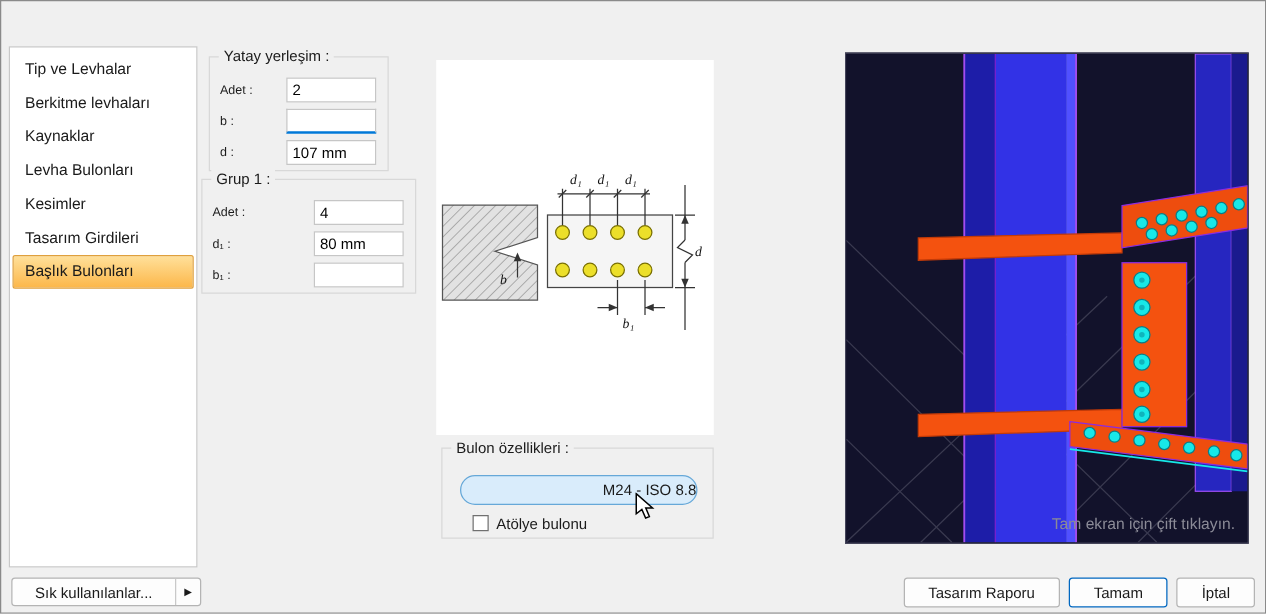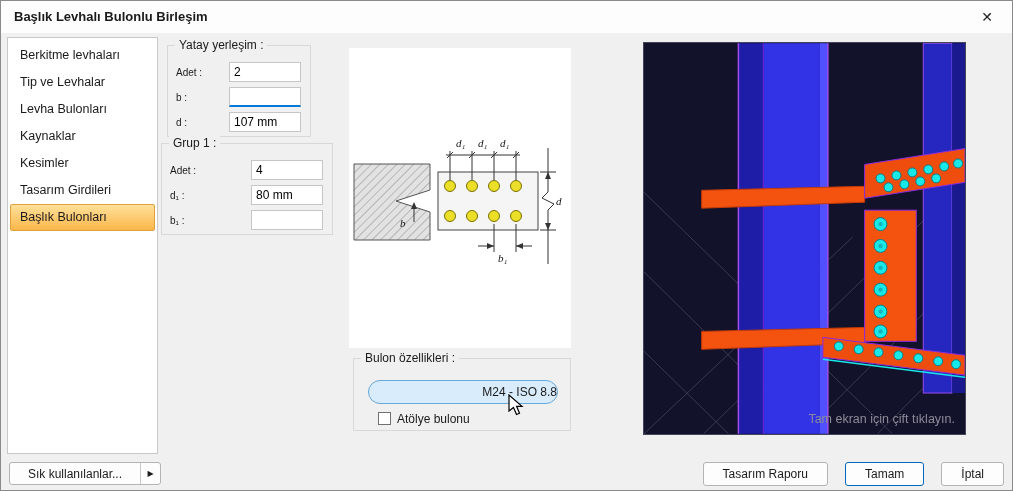--- a/index.html
+++ b/index.html
@@ -40,52 +40,48 @@
   .bolt { fill:#ecdf2a; stroke:#7a7000; stroke-width:1; }
 
   
   .bolt-spec-btn { position:absolute; left:14px; top:21px; width:190px; height:24px;
                    background:#d9ecfb; border:1px solid #66a8d8; border-radius:12px;
                    text-align:right; line-height:22px; font-size:12px; cursor:default; }
   .checkbox-row { position:absolute; left:24px; top:53px; display:flex; }
   .cb { width:13px; height:13px; border:1px solid #707070; background:#fff; display:inline-block; margin-right:6px; }
 
   
-  .preview-panel { position:absolute; left:642px; top:41px; width:323px; height:393px;
+  .preview-panel { position:absolute; left:675px; top:41px; width:323px; height:393px;
                    border:1px solid #44445a; background:#12122b; }
   .preview-hint { position:absolute; right:10px; bottom:8px; color:#8b8b97; font-size:12.5px; }
 
   
   .fav-btn { position:absolute; left:8px; top:461px; width:152px; height:23px; background:#fdfdfd;
              border:1px solid #b4b4b4; border-radius:3px; display:flex; align-items:center; cursor:default; }
   .fav-label { flex:1; text-align:center; font-size:12px; }
   .fav-arrow { width:20px; border-left:1px solid #c9c9c9; text-align:center; font-size:8px; line-height:21px; }
-  .footer-buttons { position:absolute; right:8px; top:461px; display:flex; gap:17px; }
+  .footer-buttons { position:absolute; right:8px; top:461px; display:flex; gap:7px; }
   .btn { height:24px; padding:0 19px; background:#fdfdfd; border:1px solid #b4b4b4; border-radius:3px;
          font-size:12px; line-height:22px; text-align:center; cursor:default; white-space:nowrap; }
   .btn.default { border-color:#0067c0; }
 
   .mouse-cursor { position:absolute; left:507px; top:393px; pointer-events:none; }
 </style>
 </head>
 <body>
 
 <div class="window">
 
-  <div class="titlebar">
-    <span class="title">Başlık Levhalı Bulonlu Birleşim</span>
-    <span class="close-btn">✕</span>
-  </div>
 
   <div class="sidebar">
     <div>
+        <div class="side-item">Tip ve Levhalar</div>
         <div class="side-item">Berkitme levhaları</div>
-        <div class="side-item">Tip ve Levhalar</div>
+        <div class="side-item">Kaynaklar</div>
         <div class="side-item">Levha Bulonları</div>
-        <div class="side-item">Kaynaklar</div>
         <div class="side-item">Kesimler</div>
         <div class="side-item">Tasarım Girdileri</div>
         <div class="side-item selected">Başlık Bulonları</div>
       </div>
   </div>
 
   <div class="group" style="left:166px; top:44px; width:144px; height:92px;">
     <span class="group-title">Yatay yerleşim :</span>
     <div class="group-fields">
         <div class="field-row">

